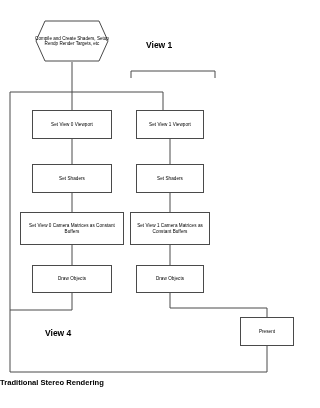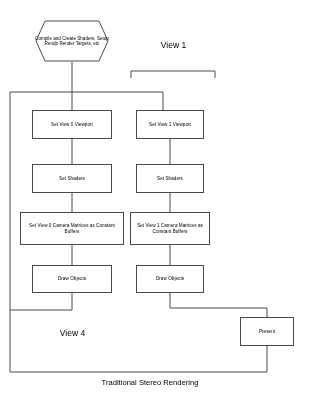--- a/index.html
+++ b/index.html
@@ -40,22 +40,23 @@
     letter-spacing: 0.05px;
     padding: 1px;
   }
   .node span {
     display: block;
     width: 100%;
   }
   .label {
     position: absolute;
     color: #000000;
-    text-align: center;
+    text-align: left;
     white-space: nowrap;
+    font-weight: bold;
   }
   .view-label {
     font-size: 8.5px;
   }
   .title-label {
     font-size: 7.6px;
   }
   .hex {
     position: absolute;
     width: 74px;

